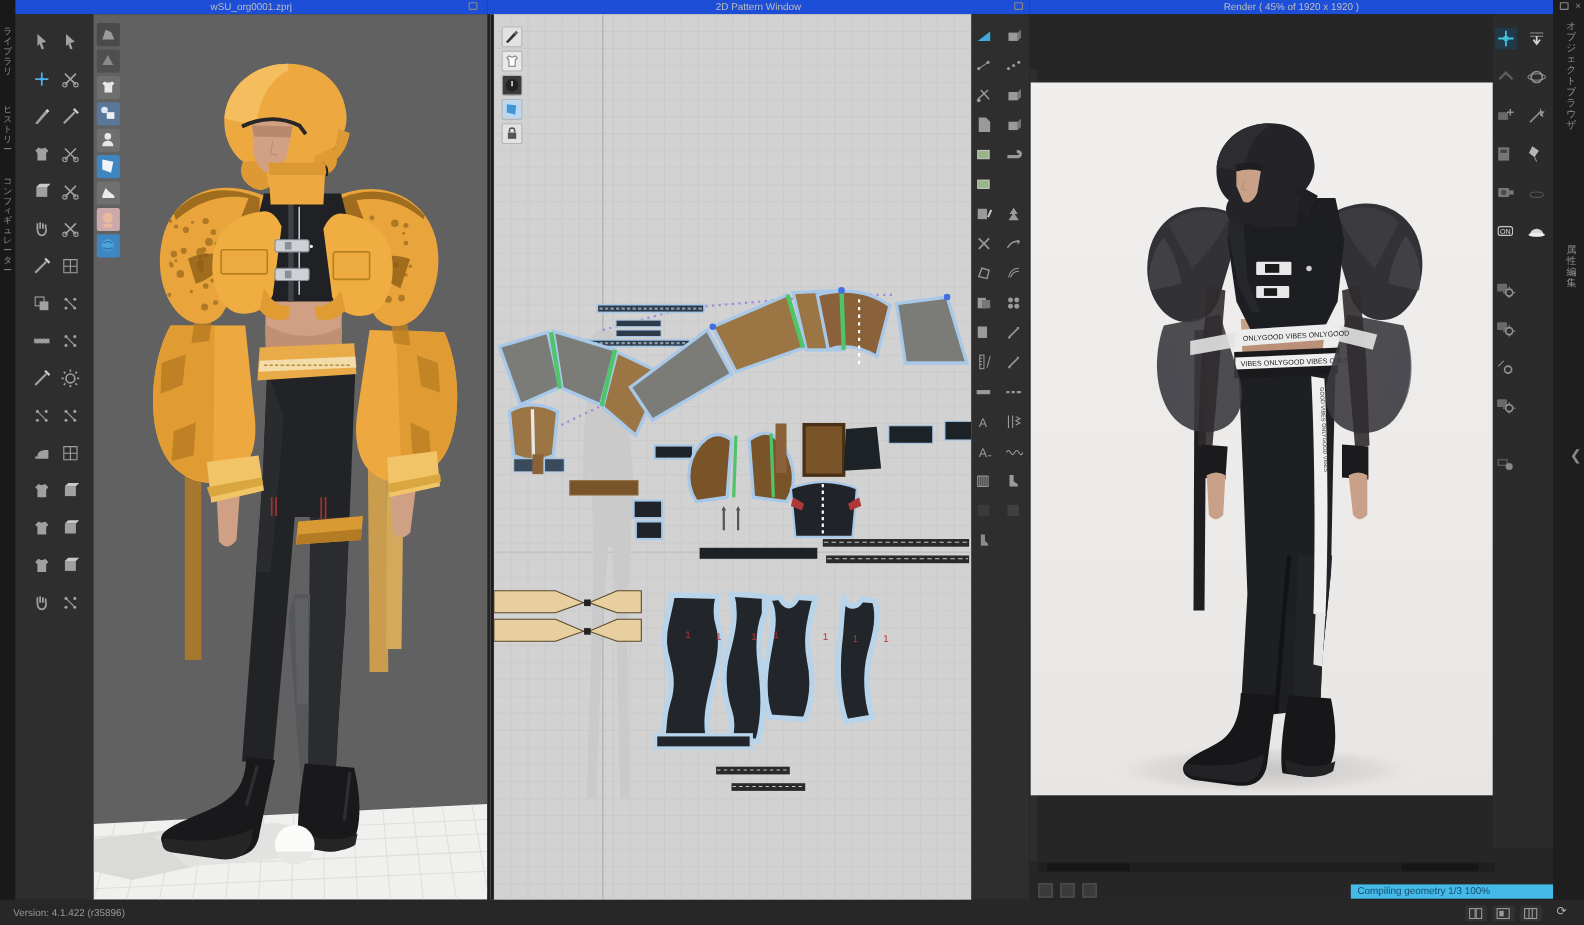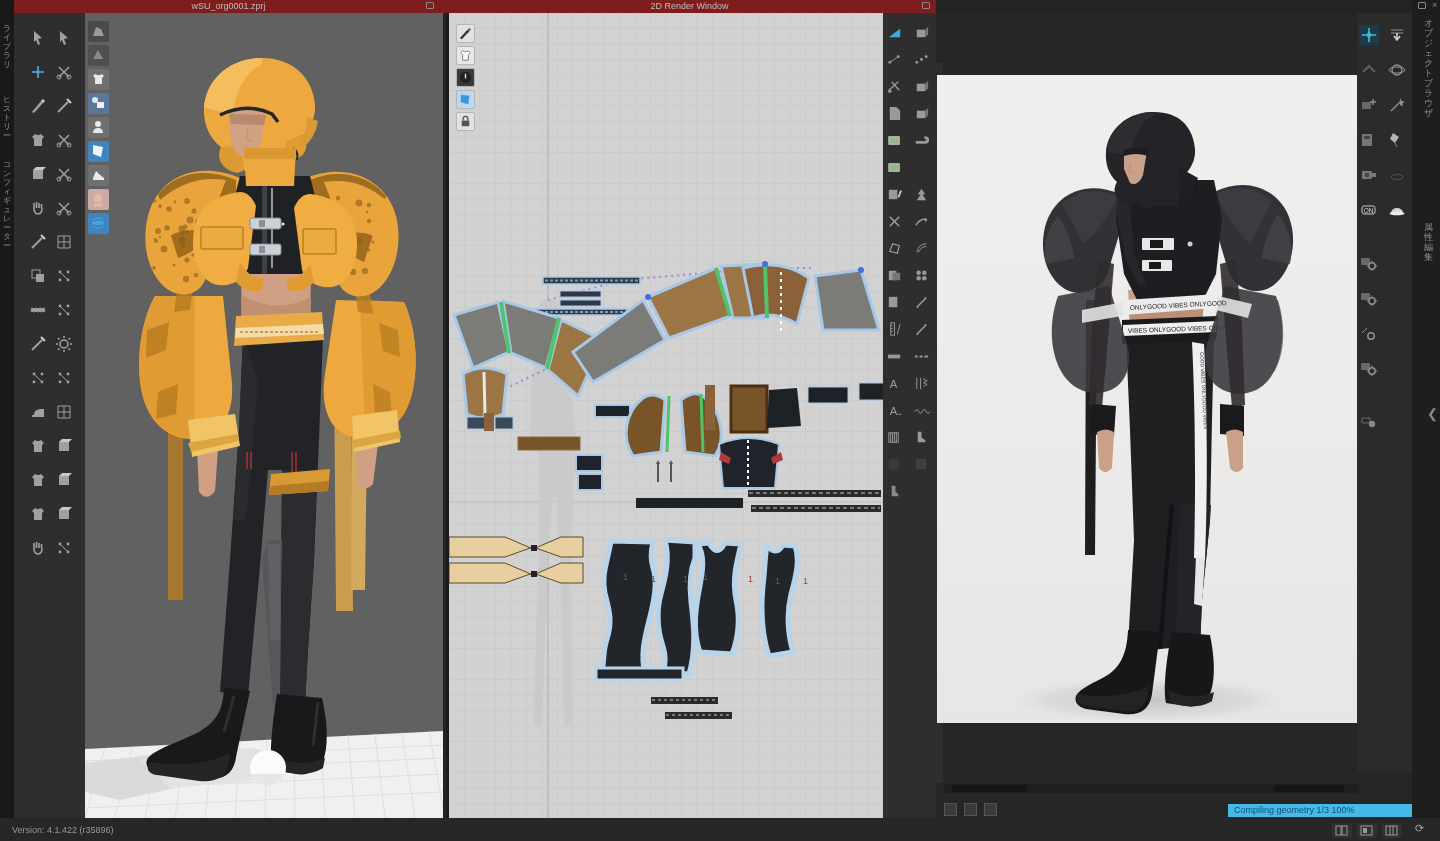--- a/index.html
+++ b/index.html
@@ -1,19 +1,19 @@
 <!DOCTYPE html>
 <html><head>
 <meta charset="utf-8">
 <style>
   * { margin:0; padding:0; box-sizing:border-box; }
   html,body { width:1440px; height:841px; overflow:hidden; background:#232323; font-family:"Liberation Sans", sans-serif; }
   #root { position:relative; width:1440px; height:841px; background:#232323; }
   .abs { position:absolute; }
-  .titlebar { position:absolute; top:0; height:13px; background:#7f1d1d; color:#bebebe; font-size:9px; text-align:center; line-height:13px; }
+  .titlebar { position:absolute; top:0; height:13px; background:#1d4ed8; color:#bebebe; font-size:9px; text-align:center; line-height:13px; }
   .popout { position:absolute; top:2px; width:8px; height:7px; border:1px solid #888; border-radius:1px; }
 </style>
 </head>
 <body>
 <div id="root">
   <div class="abs" style="left:0;top:0;width:14px;height:841px;background:#191919;">
     <div class="abs" style="left:2px;top:24px;width:10px;color:#8f8f8f;font-size:8px;line-height:9px;text-align:center;">
         <div style="height:9px;">ラ</div>
         <div style="height:9px;">イ</div>
         <div style="height:9px;">ブ</div>
@@ -357,21 +357,21 @@
             <circle cx="9" cy="8" r="4.5" fill="#e8b99a"></circle>
             <path d="M5 15 h8" stroke="#e8b99a" stroke-width="3"></path>
           </svg></div>
         <div class="abs" style="left:0;top:192px;width:21px;height:21px;background:#3f85c0;border-radius:2px;"><svg width="18" height="18" viewBox="0 0 18 18" style="margin:1px">
             <circle cx="9" cy="9" r="5.5" fill="#4aa3dd"></circle>
             <path d="M5 7 q4 -3 8 0 M5 11 q4 3 8 0" stroke="#2a6a9a" fill="none"></path>
           </svg></div>
       </div>
   </div>
 
-  <div class="titlebar" style="left:443px;width:493px;">2D Render Window</div>
+  <div class="titlebar" style="left:443px;width:493px;">2D Pattern Window</div>
   <div class="popout" style="left:922px;"></div>
   <div class="abs" style="left:446px;top:13px;width:437px;height:805px;background:#d2d2d2;overflow:hidden;border-left:3px solid #1d1d1d;">
     <svg width="437" height="805" style="position:absolute;left:0;top:0;" viewBox="446 13 437 805">
         <rect x="446" y="13" width="437" height="805" fill="#d2d2d2"></rect>
         <line x1="446.0" y1="13" x2="446.0" y2="818" stroke="#cbcbcb" stroke-width="1"></line>
         <line x1="461.5" y1="13" x2="461.5" y2="818" stroke="#cbcbcb" stroke-width="1"></line>
         <line x1="477.0" y1="13" x2="477.0" y2="818" stroke="#cbcbcb" stroke-width="1"></line>
         <line x1="492.5" y1="13" x2="492.5" y2="818" stroke="#cbcbcb" stroke-width="1"></line>
         <line x1="508.0" y1="13" x2="508.0" y2="818" stroke="#cbcbcb" stroke-width="1"></line>
         <line x1="523.5" y1="13" x2="523.5" y2="818" stroke="#cbcbcb" stroke-width="1"></line>
@@ -679,20 +679,21 @@
           <rect x="3" y="3" width="11" height="11" fill="#3a3a3a"></rect>
         </svg></div>
       <div class="abs" style="left:30px;top:443px;"><svg width="17" height="17" viewBox="0 0 18 18">
           <rect x="3" y="3" width="11" height="11" fill="#404040"></rect>
         </svg></div>
       <div class="abs" style="left:3px;top:470px;"><svg width="17" height="17" viewBox="0 0 18 18">
           <path d="M6 3 h4 v6 l3 3 v2 H6 Z" fill="#8a8a8a"></path>
         </svg></div>
   </div>
 
+  <div class="titlebar" style="left:936px;width:476px;">Render ( 45% of 1920 x 1920 )</div>
   <div class="abs" style="left:936px;top:13px;width:476px;height:805px;background:#262626;overflow:hidden;">
     <div class="abs" style="left:0px;top:50px;width:7px;height:720px;background:#2e2e2e;">
       <div class="abs" style="left:1px;top:30px;width:5px;height:200px;background:#3d3d3d;border-radius:2px;"></div>
     </div>
     <div class="abs" style="left:1px;top:62px;width:423px;height:648px;background:linear-gradient(180deg,#f0efee 0%,#ecebea 55%,#e7e6e4 100%);overflow:hidden;">
       <svg width="423" height="648" viewBox="937 75 423 648">
           <defs>
             <radialGradient id="rs" cx="0.5" cy="0.5" r="0.5">
               <stop offset="0%" stop-color="#c6c5c3"></stop>
               <stop offset="70%" stop-color="#dddcda"></stop>

